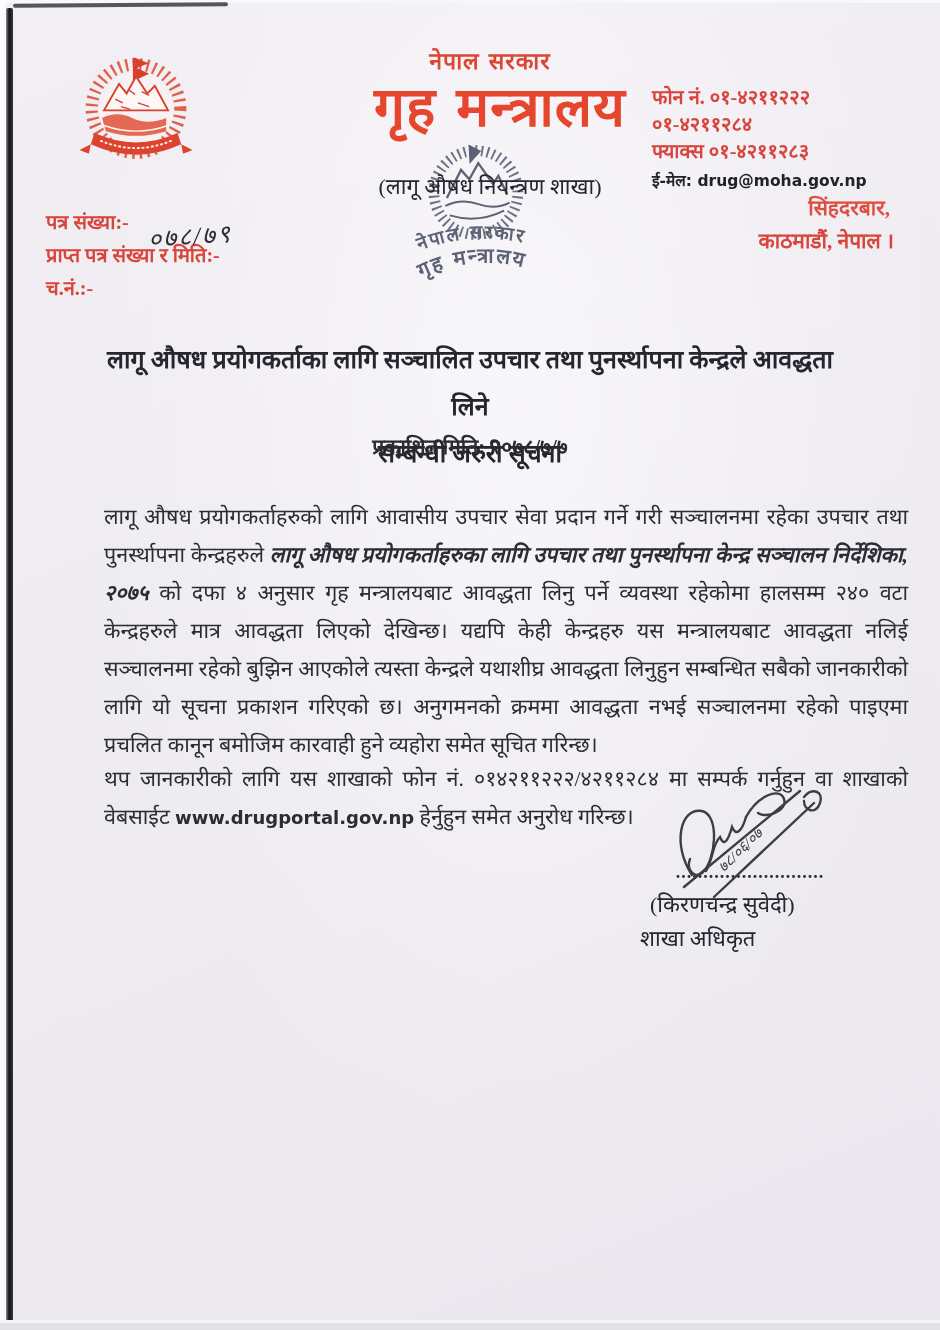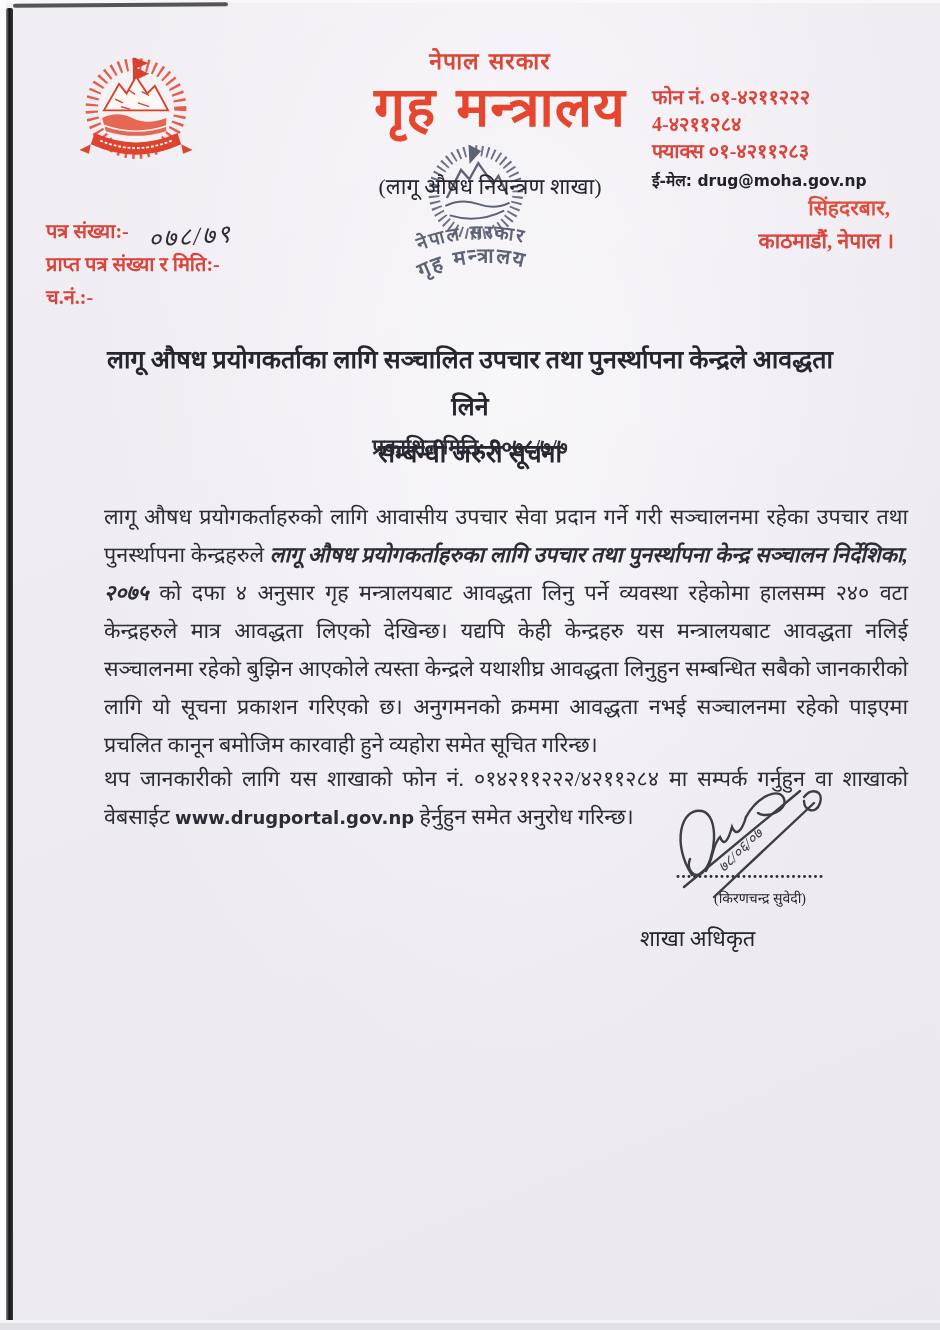--- a/index.html
+++ b/index.html
@@ -36,43 +36,43 @@
 
   .contact{position:absolute;right:28px;top:84px;width:260px;text-align:left;z-index:2;}
   .contact .red{color:#d9453c;font-weight:bold;font-size:20px;line-height:27px;}
   .contact .dark{color:#222228;font-weight:bold;
     font-family:"DejaVu Sans","Liberation Sans",sans-serif;font-size:15.5px;line-height:23px;}
   .addr1{position:absolute;right:50px;top:193px;color:#dc4838;font-weight:bold;font-size:21px;
     z-index:1;opacity:.95;}
   .addr2{position:absolute;right:46px;top:226px;color:#d9453c;font-weight:bold;font-size:21px;z-index:2;}
 
   .refblock{position:absolute;left:46px;top:206px;width:300px;color:#d9453c;
-    font-weight:bold;font-size:20px;line-height:33px;margin-top:9px;}
+    font-weight:bold;font-size:20px;line-height:33px;}
   .hand-letter-no{position:absolute;left:148px;top:218px;font-size:25px;color:#2e2e35;
     font-style:italic;transform:rotate(-4deg);letter-spacing:2px;z-index:3;}
 
   
   .notice-title{position:absolute;left:95px;top:336px;width:750px;margin:0 auto;text-align:center;
     font-weight:bold;font-size:25px;line-height:47px;color:#26262e;}
   .pub-date{position:absolute;left:95px;top:432px;width:750px;text-align:center;
     font-weight:bold;font-size:21px;color:#2b2b33;}
 
   .para{position:absolute;left:104px;width:804px;font-size:21.5px;line-height:38px;
     text-align:justify;color:#2c2c34;margin-top:12px;}
   .para1{top:486px;}
   .para2{top:748px;}
   .ital{font-style:italic;font-weight:bold;}
   .latin{font-family:"DejaVu Sans","Liberation Sans",sans-serif;font-size:18px;font-weight:bold;}
 
   
   .sig-scrawl{position:absolute;left:662px;top:775px;width:178px;height:128px;z-index:2;}
   .sig-dots{position:absolute;left:650px;top:862px;width:200px;text-align:center;
     font-weight:bold;font-size:18px;letter-spacing:1px;color:#2c2c34;}
-  .sig-name{position:absolute;left:650px;top:888px;width:220px;text-align:center;
-    font-size:14px;color:#26262e;}
+  .sig-name{position:absolute;left:650px;top:888px;width:220px;
+    font-size:22px;color:#26262e;}
   .sig-post{position:absolute;left:640px;top:922px;width:220px;text-align:left;
     font-size:22px;color:#26262e;}
 </style>
 </head>
 <body>
 
 <div class="page">
 
   <div class="edge-top-rest"></div>
   <div class="edge-gutter"></div>
@@ -119,21 +119,21 @@
     <defs>
       <path id="stampArc1" d="M 14,120 Q 90,88 168,124"></path>
       <path id="stampArc2" d="M 18,148 Q 92,110 170,152"></path>
     </defs>
   </svg>
 
   <div class="branch-title">(लागू औषध नियन्त्रण शाखा)</div>
 
   <div class="contact">
     <div class="red">फोन नं. ०१-४२११२२२</div>
-    <div class="red" style="padding-right:16px;">4-४२११२८४</div>
+    <div class="red" style="padding-right:16px;">०१-४२११२८४</div>
     <div class="red">फ्याक्स ०१-४२११२८३</div>
     <div class="dark" style="margin-top:5px;"><span>ई-मेल:</span>&nbsp;<span class="latin" style="font-size:15.5px;">drug@moha.gov.np</span></div>
   </div>
   <div class="addr1">सिंहदरबार,</div>
   <div class="addr2">काठमाडौं, नेपाल ।</div>
 
   <div class="refblock">
     <div>पत्र संख्या:-</div>
     <div>प्राप्त पत्र संख्या र मिति:-</div>
     <div>च.नं.:-</div>

